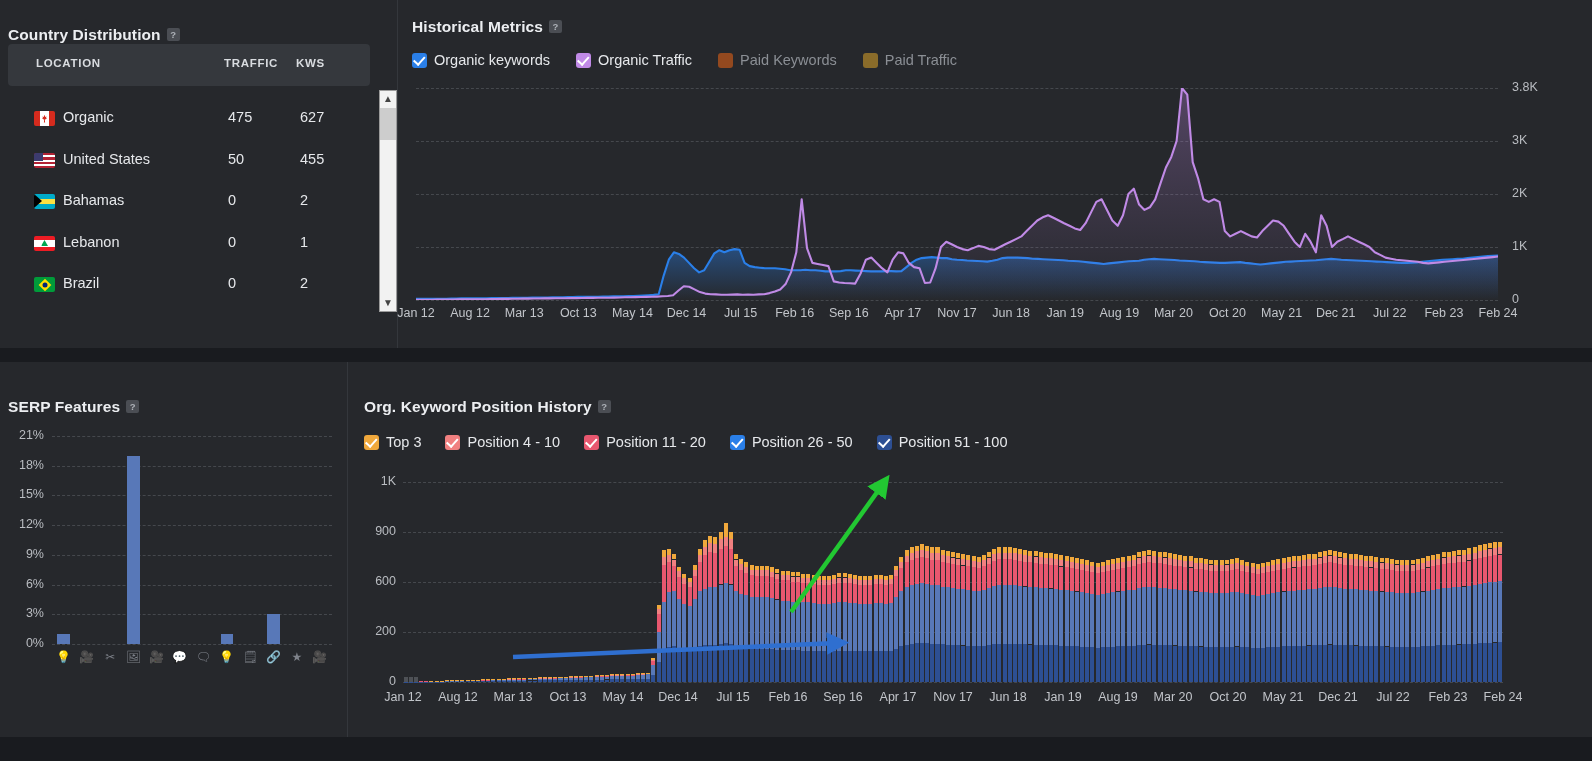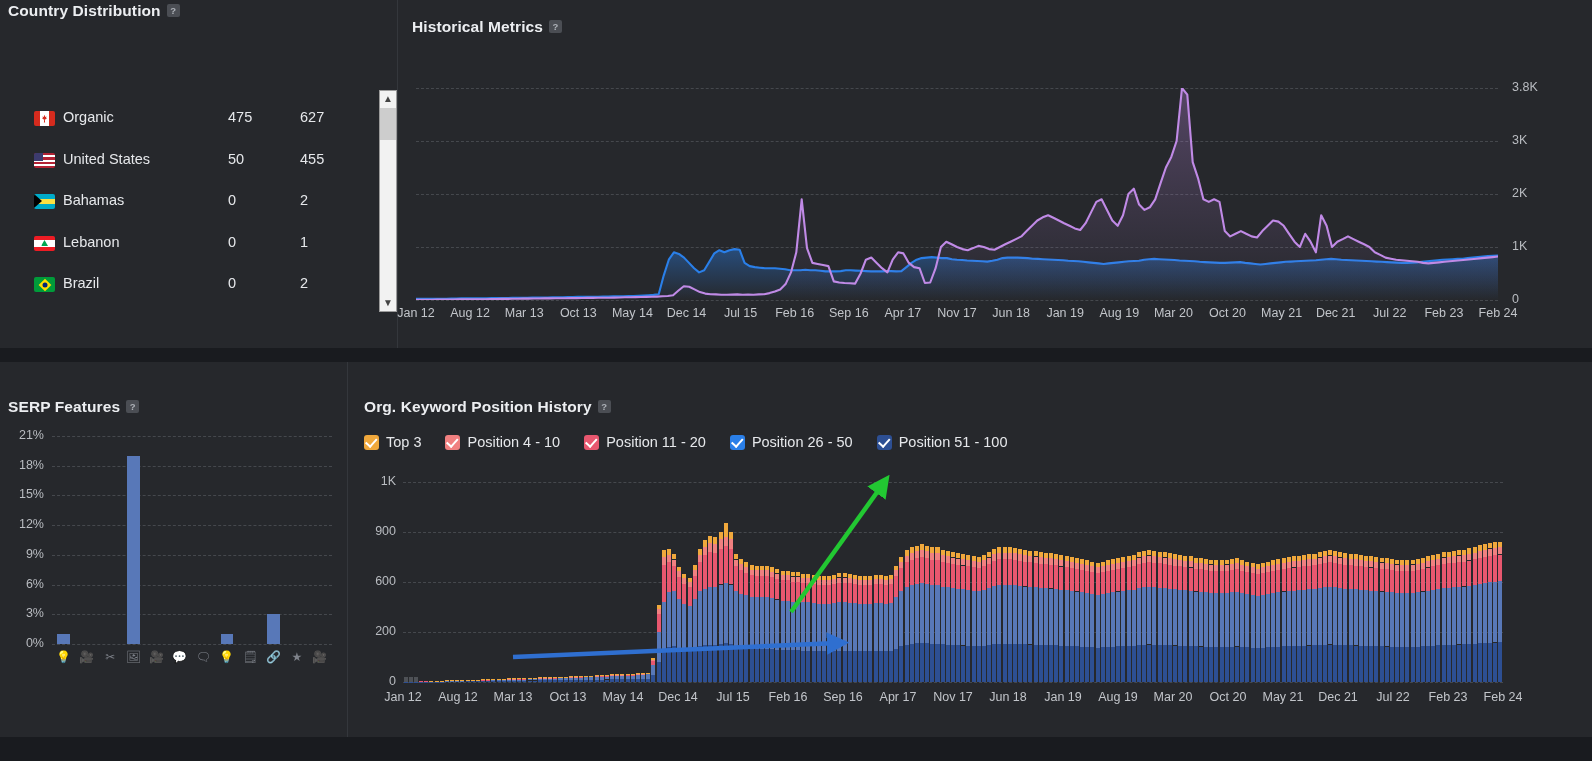--- a/index.html
+++ b/index.html
@@ -25,21 +25,21 @@
   }
   .help-badge {
     display: inline-block; vertical-align: 2px; margin-left: 6px;
     width: 13px; height: 13px; line-height: 13px; text-align: center;
     border-radius: 2px; background: #4b4e54; color: #aeb2b8;
     font-size: 9.5px; font-weight: 700;
   }
 
   
   #country-panel { position: absolute; left: 0; top: 0; width: 378px; height: 348px; }
-  #country-title { left: 8px; top: 2px; }
+  #country-title { left: 8px; top: 26px; }
   .ctable-head {
     position: absolute; left: 8px; top: 44px; width: 362px; height: 42px;
     background: #35383d; border-radius: 4px;
   }
   .ctable-head span {
     position: absolute; top: 13px; color: #d9dce0;
     font-size: 11.5px; font-weight: 700; letter-spacing: .7px;
   }
   .ch-loc { left: 28px; }
   .ch-traffic { left: 216px; }
@@ -114,20 +114,25 @@
 
   <div class="row-top"></div>
   <div class="row-divider"></div>
   <div class="row-bottom"></div>
   <div class="foot-strip"></div>
 
   <div id="country-panel">
     <div class="panel-title" id="country-title">
       <span>Country Distribution</span><span class="help-badge">?</span>
     </div>
+    <div class="ctable-head">
+      <span class="ch-loc">LOCATION</span>
+      <span class="ch-traffic">TRAFFIC</span>
+      <span class="ch-kws">KWS</span>
+    </div>
     <div id="country-rows">
         <div class="crow" style="top: 100px;">
           <span class="flag flag-ca"></span>
           <span class="cname">Organic</span>
           <span class="ctraffic">475</span>
           <span class="ckws">627</span>
         </div>
         <div class="crow" style="top: 141.5px;">
           <span class="flag flag-us"></span>
           <span class="cname">United States</span>
@@ -158,20 +163,38 @@
     <div class="arrow up">▲</div>
     <div class="thumb"></div>
     <div class="arrow down">▼</div>
   </div>
   <div class="vsplit" style="left:397px; top:0; height:348px;"></div>
 
   <div id="hist-panel">
     <div class="panel-title" id="hist-title">
       <span>Historical Metrics</span><span class="help-badge">?</span>
     </div>
+    <div class="legend" id="hist-legend">
+        <div class="legend-item">
+          <span class="lbox checked" style="background:#2a7fe8"></span>
+          <span class="llabel">Organic keywords</span>
+        </div>
+        <div class="legend-item">
+          <span class="lbox checked" style="background:#c08ae6"></span>
+          <span class="llabel">Organic Traffic</span>
+        </div>
+        <div class="legend-item">
+          <span class="lbox" style="background:#93491f"></span>
+          <span class="llabel dim">Paid Keywords</span>
+        </div>
+        <div class="legend-item">
+          <span class="lbox" style="background:#8a6c2a"></span>
+          <span class="llabel dim">Paid Traffic</span>
+        </div>
+      </div>
     <div class="plot" id="hist-plot" style="left:18px; top:88px; width:1082px; height:212px;">
         <div class="gridline" style="top: 212px;"></div>
         <div class="gridline" style="top: 159px;"></div>
         <div class="gridline" style="top: 106px;"></div>
         <div class="gridline" style="top: 53px;"></div>
         <div class="gridline" style="top: 0px;"></div>
         <svg width="1082" height="212" style="position: absolute; left: 0px; top: 0px;">
           <defs>
             <linearGradient id="gk" x1="0" y1="0" x2="0" y2="1">
               <stop offset="0" stop-color="#2a7fe8" stop-opacity=".42"></stop>

